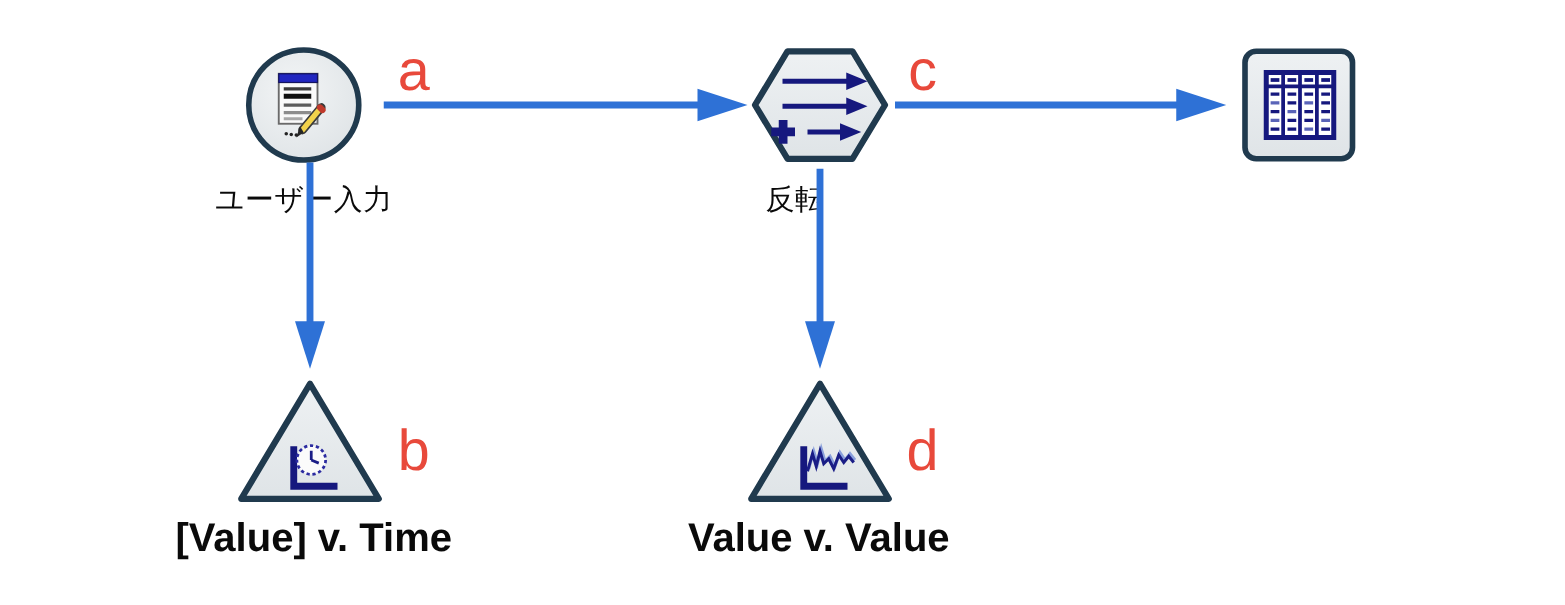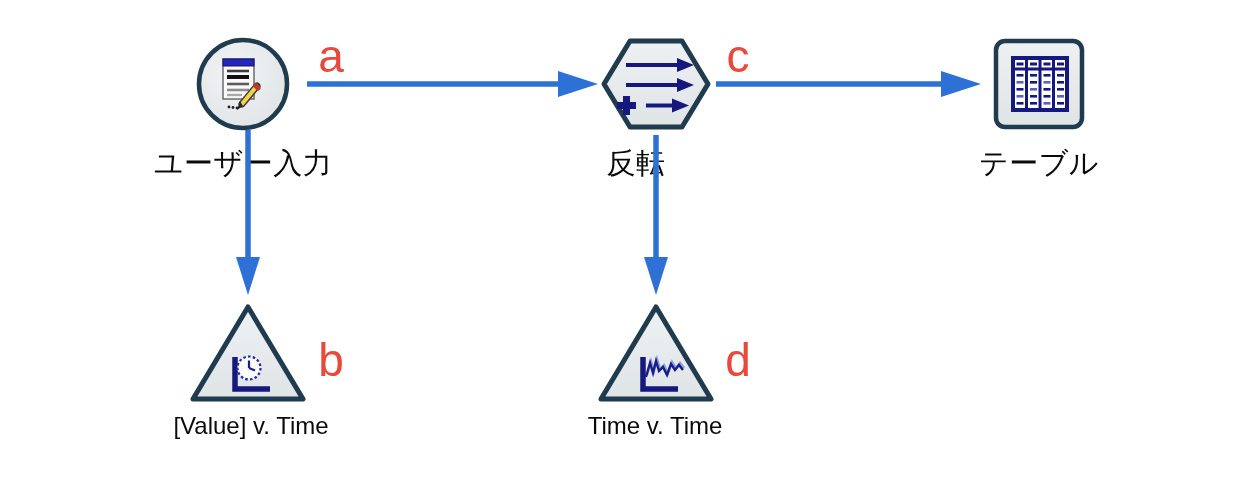--- a/index.html
+++ b/index.html
@@ -12,22 +12,22 @@
   }
   .node{position:absolute;z-index:1;}
   .node svg{display:block;}
   .node-label{
     position:absolute;z-index:2;
     transform:translateX(-50%);
     white-space:nowrap;
     color:#0a0a0a;
     text-align:center;
   }
-  .jp-label{font-size:29px;letter-spacing:0.5px;}
-  .en-label{font-size:24px;}
+  .jp-label{font-size:23px;letter-spacing:0.5px;}
+  .en-label{font-size:32px;font-weight:bold;}
   .links{position:absolute;left:0;top:0;z-index:4;pointer-events:none;}
   .conn-letter{
     position:absolute;z-index:5;
     transform:translateX(-50%);
     color:#e8493b;
     font-size:46px;
     line-height:1;
     font-weight:400;
   }
 </style>
@@ -125,21 +125,20 @@
           <rect x="50.5" y="57" width="7" height="2.6"></rect>
             <rect x="64" y="57" width="7" height="2.6" fill="#5a64b8"></rect>
           <rect x="23.5" y="64" width="7" height="2.6"></rect>
             <rect x="37" y="64" width="7" height="2.6"></rect>
           <rect x="50.5" y="64" width="7" height="2.6" fill="#5a64b8"></rect>
             <rect x="64" y="64" width="7" height="2.6"></rect>
         </g>
       </g>
     </svg>
   </div>
-  <div class="node-label jp-label" style="left:1039px;top:144px;">テーブル</div>
 
   <div class="node" style="left:189px;top:301px;">
     <svg width="118" height="104" viewBox="0 0 118 104">
       <defs>
         <linearGradient id="gTri" x1="0" y1="0" x2="0" y2="1">
           <stop offset="0%" stop-color="#eef1f3"></stop>
             <stop offset="100%" stop-color="#dfe4e7"></stop>
         </linearGradient>
       </defs>
       <polygon points="59,6 114,98 4,98" fill="url(#gTri)" stroke="#203a4e" stroke-width="5" stroke-linejoin="round"></polygon>
@@ -156,21 +155,21 @@
   <div class="node" style="left:597px;top:301px;">
     <svg width="118" height="104" viewBox="0 0 118 104">
       <polygon points="59,6 114,98 4,98" fill="url(#gTri)" stroke="#203a4e" stroke-width="5" stroke-linejoin="round"></polygon>
       <g>
         <polyline points="46,56 46,88 81,88" fill="none" stroke="#16187e" stroke-width="5.5"></polyline>
         <polyline points="49,76 53,62 56,72 59,60 62,70 66,66 70,74 74,63 78,69 82,64 86,69" fill="none" stroke="#8aa0dc" stroke-width="2.4" transform="translate(1,-2)"></polyline>
         <polyline points="49,76 53,62 56,72 59,60 62,70 66,66 70,74 74,63 78,69 82,64 86,69" fill="none" stroke="#1a1d86" stroke-width="2.4"></polyline>
       </g>
     </svg>
   </div>
-  <div class="node-label en-label" style="left:655px;top:412px;">Time v. Time</div>
+  <div class="node-label en-label" style="left:655px;top:412px;">Value v. Value</div>
 
   <svg class="links" width="1252" height="484" viewBox="0 0 1252 484">
     <g stroke="#2e71d6" fill="#2e71d6">
       <line x1="307" y1="84" x2="563" y2="84" stroke-width="5.5"></line>
       <polygon points="558,71 598,84 558,97" stroke="none"></polygon>
     </g>
     <g stroke="#2e71d6" fill="#2e71d6">
       <line x1="716" y1="84" x2="946" y2="84" stroke-width="5.5"></line>
       <polygon points="941,71 981,84 941,97" stroke="none"></polygon>
     </g>

